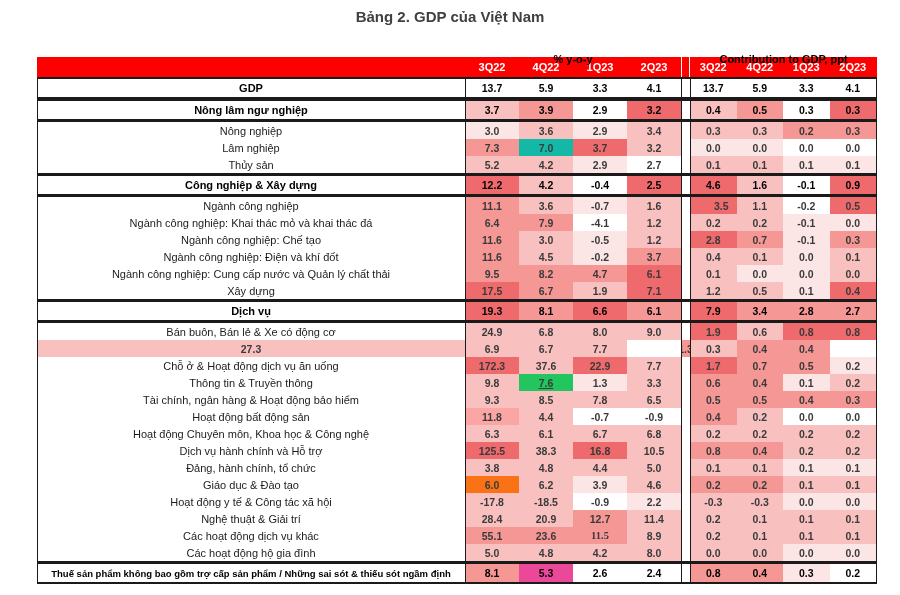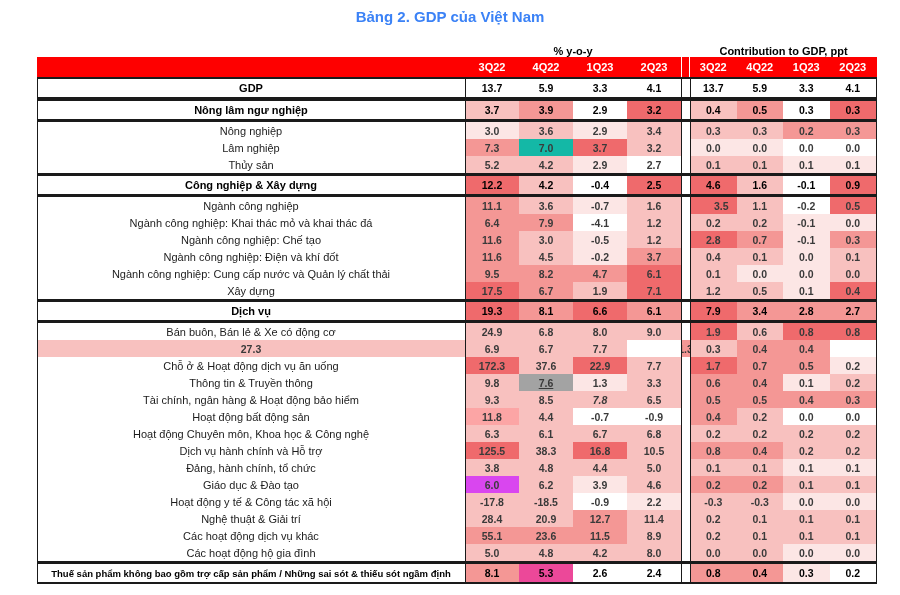--- a/index.html
+++ b/index.html
@@ -1,29 +1,29 @@
 <!DOCTYPE html>
 <html><head>
 <meta charset="utf-8">
 <style>
   * { margin:0; padding:0; box-sizing:border-box; }
   html,body { width:900px; height:595px; background:#ffffff;
               font-family:"Liberation Sans","DejaVu Sans",sans-serif; }
   .canvas { position:relative; width:900px; height:595px; background:#fff; overflow:hidden; }
 
-  .title { margin-top:8px; text-align:center; font-size:15px; font-weight:bold; color:#3b82f6; }
+  .title { margin-top:8px; text-align:center; font-size:15px; font-weight:bold; color:#404040; }
 
   .table { position:relative; margin:14px 0 0 37px; width:840px; }
 
   .trow { display:grid;
           grid-template-columns:428px 54px 54px 54px 54px 9px 46.5px 46.5px 46.5px 46.5px; }
 
   
   .ghead { position:relative; height:18px; }
-  .gh { position:absolute; top:4px; height:18px; font-size:11px; font-weight:bold; color:#000;
+  .gh { position:absolute; top:12px; height:18px; font-size:11px; font-weight:bold; color:#000;
         text-align:center; line-height:16px; }
   .gh-yoy { left:428px; width:216px; }
   .gh-contrib { left:653px; width:187px; }
 
   
   .redrow { height:20px; background:#fe0000; }
   .qcell { display:flex; align-items:center; justify-content:center;
            color:#ffffff; font-size:11px; font-weight:bold; }
   .redgap { border-left:1px solid #ffffff; border-right:1px solid #ffffff; }
 
@@ -273,34 +273,34 @@
             <div class="cell num" style="background: rgb(248, 193, 191);">7.7</div>
             <div class="cell"></div>
             <div class="cell num" style="background: rgb(239, 106, 108);">1.7</div>
             <div class="cell num" style="background: rgb(244, 151, 149);">0.7</div>
             <div class="cell num" style="background: rgb(244, 151, 149);">0.5</div>
             <div class="cell num" style="background: rgb(252, 230, 229);">0.2</div>
           </div>
           <div class="trow drow r-subs">
             <div class="cell lbl">Thông tin &amp; Truyền thông</div>
             <div class="cell num" style="background: rgb(248, 193, 191);">9.8</div>
-            <div class="cell num" style="background: #a3a3a3; text-decoration: underline;">7.6</div>
+            <div class="cell num" style="background: #22c55e; text-decoration: underline;">7.6</div>
             <div class="cell num" style="background: rgb(252, 230, 229);">1.3</div>
             <div class="cell num" style="background: rgb(248, 193, 191);">3.3</div>
             <div class="cell"></div>
             <div class="cell num" style="background: rgb(244, 151, 149);">0.6</div>
             <div class="cell num" style="background: rgb(244, 151, 149);">0.4</div>
             <div class="cell num" style="background: rgb(252, 230, 229);">0.1</div>
             <div class="cell num" style="background: rgb(248, 193, 191);">0.2</div>
           </div>
           <div class="trow drow r-subs">
             <div class="cell lbl">Tài chính, ngân hàng &amp; Hoạt động bảo hiểm</div>
             <div class="cell num" style="background: rgb(248, 193, 191);">9.3</div>
             <div class="cell num" style="background: rgb(248, 193, 191);">8.5</div>
-            <div class="cell num" style="background: rgb(248, 193, 191); font-style: italic;">7.8</div>
+            <div class="cell num" style="background: rgb(248, 193, 191);">7.8</div>
             <div class="cell num" style="background: rgb(248, 193, 191);">6.5</div>
             <div class="cell"></div>
             <div class="cell num" style="background: rgb(244, 151, 149);">0.5</div>
             <div class="cell num" style="background: rgb(244, 151, 149);">0.5</div>
             <div class="cell num" style="background: rgb(244, 151, 149);">0.4</div>
             <div class="cell num" style="background: rgb(244, 151, 149);">0.3</div>
           </div>
           <div class="trow drow r-subs">
             <div class="cell lbl">Hoạt động bất động sản</div>
             <div class="cell num" style="background: #fca5a5;">11.8</div>
@@ -344,21 +344,21 @@
             <div class="cell num" style="background: rgb(248, 193, 191);">4.4</div>
             <div class="cell num" style="background: rgb(248, 193, 191);">5.0</div>
             <div class="cell"></div>
             <div class="cell num" style="background: rgb(248, 193, 191);">0.1</div>
             <div class="cell num" style="background: rgb(248, 193, 191);">0.1</div>
             <div class="cell num" style="background: rgb(252, 230, 229);">0.1</div>
             <div class="cell num" style="background: rgb(252, 230, 229);">0.1</div>
           </div>
           <div class="trow drow r-subs">
             <div class="cell lbl">Giáo dục &amp; Đào tạo</div>
-            <div class="cell num" style="background: #d946ef;">6.0</div>
+            <div class="cell num" style="background: #f97316;">6.0</div>
             <div class="cell num" style="background: rgb(248, 193, 191);">6.2</div>
             <div class="cell num" style="background: rgb(252, 230, 229);">3.9</div>
             <div class="cell num" style="background: rgb(248, 193, 191);">4.6</div>
             <div class="cell"></div>
             <div class="cell num" style="background: rgb(244, 151, 149);">0.2</div>
             <div class="cell num" style="background: rgb(244, 151, 149);">0.2</div>
             <div class="cell num" style="background: rgb(248, 193, 191);">0.1</div>
             <div class="cell num" style="background: rgb(248, 193, 191);">0.1</div>
           </div>
           <div class="trow drow r-subs">
@@ -382,21 +382,21 @@
             <div class="cell"></div>
             <div class="cell num" style="background: rgb(248, 193, 191);">0.2</div>
             <div class="cell num" style="background: rgb(248, 193, 191);">0.1</div>
             <div class="cell num" style="background: rgb(248, 193, 191);">0.1</div>
             <div class="cell num" style="background: rgb(248, 193, 191);">0.1</div>
           </div>
           <div class="trow drow r-subs">
             <div class="cell lbl">Các hoạt động dịch vụ khác</div>
             <div class="cell num" style="background: rgb(244, 151, 149);">55.1</div>
             <div class="cell num" style="background: rgb(244, 151, 149);">23.6</div>
-            <div class="cell num" style="background: rgb(244, 151, 149);">11.5</div>
+            <div class="cell num" style="background: rgb(244, 151, 149); font-family: Liberation Serif, serif;">11.5</div>
             <div class="cell num" style="background: rgb(248, 193, 191);">8.9</div>
             <div class="cell"></div>
             <div class="cell num" style="background: rgb(248, 193, 191);">0.2</div>
             <div class="cell num" style="background: rgb(248, 193, 191);">0.1</div>
             <div class="cell num" style="background: rgb(248, 193, 191);">0.1</div>
             <div class="cell num" style="background: rgb(248, 193, 191);">0.1</div>
           </div>
           <div class="trow drow r-subs">
             <div class="cell lbl">Các hoạt động hộ gia đình</div>
             <div class="cell num" style="background: rgb(248, 193, 191);">5.0</div>

